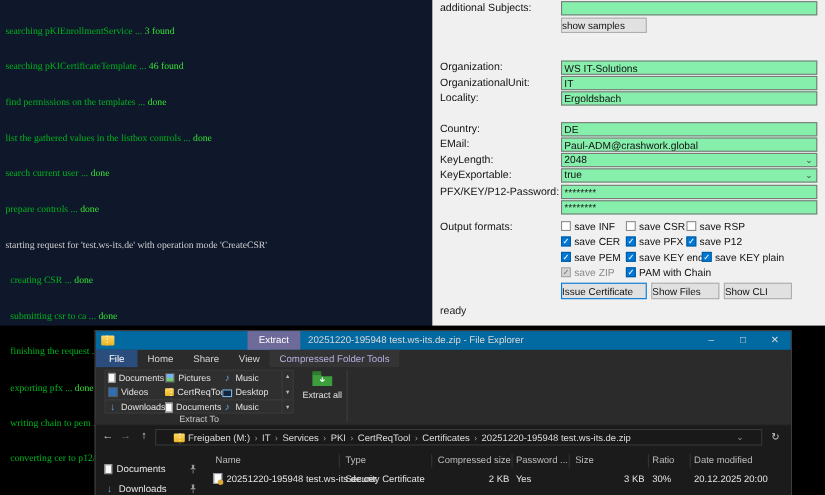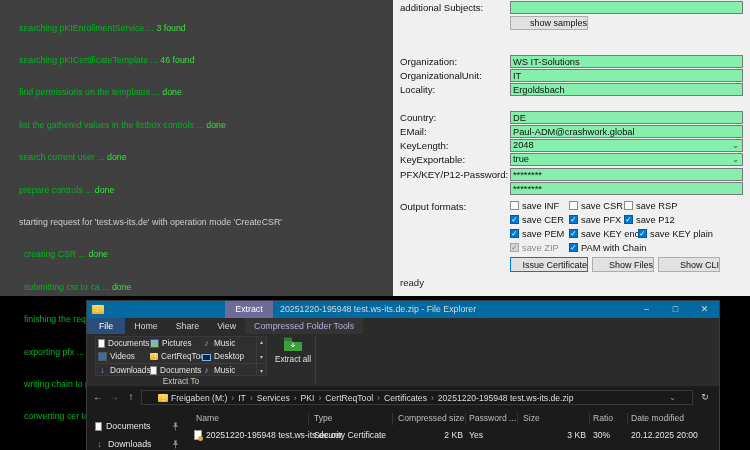--- a/index.html
+++ b/index.html
@@ -1,42 +1,42 @@
 <!DOCTYPE html>
 <html><head>
 <meta charset="utf-8">
 <style>
   *{margin:0;padding:0;box-sizing:border-box}
   html,body{width:750px;height:450px;overflow:hidden;background:#000;font-family:"Liberation Sans",sans-serif}
   .stage{position:relative;width:750px;height:450px;background:#000;overflow:hidden}
 
   
-  .terminal{position:absolute;left:0;top:0;width:393px;height:296px;background:#404040;
-    padding:1px 19px;font-family:Liberation Sans, sans-serif;font-size:8.8px;line-height:10.8px;white-space:pre}
+  .terminal{position:absolute;left:0;top:0;width:393px;height:296px;background:#0f172a;
+    padding:1px 5px;font-family:Liberation Serif, serif;font-size:8.8px;line-height:10.8px;white-space:pre}
   .t-g{color:#00b41e}
   .t-b{color:#35e435}
   .t-w{color:#cfcfcf}
 
   
   .form{position:absolute;left:393px;top:0;width:357px;height:296px;background:#f0f0f0;color:#111;overflow:hidden}
   .frow{position:absolute;left:0;width:100%;height:14px}
   .flabel{position:absolute;left:7px;top:1px;font-size:9.6px;white-space:nowrap}
   .finput{position:absolute;left:117px;top:0;width:233px;height:13px;background:#86efac;border:1px solid #7a7a7a;
     font-size:9.3px;line-height:11px;padding:0 2px;font-family:"Liberation Sans",sans-serif;color:#111}
   input.finput{outline:none}
   .fdrop{padding-right:13px}
   .dropval{display:inline-block;white-space:nowrap;overflow:hidden}
   .droparrow{position:absolute;right:2px;top:1px;width:9px;height:10px;font-size:8px;color:#444;text-align:center;line-height:10px}
   .cbitem{position:absolute;display:flex;align-items:center;gap:3px;height:11px;cursor:default}
   .cbbox{width:9px;height:9px;border:1px solid #8b8b8b;background:#fff;font-size:7.5px;line-height:8px;text-align:center;color:#fff;flex:0 0 9px}
   .cbbox.on{background:#0078d7;border-color:#005a9e}
   .cbbox.dis{background:#d5d5d5;border-color:#a6a6a6;color:#777}
   .cblabel{font-size:9.3px;white-space:nowrap}
   .fbtn{position:absolute;height:15px;background:#e1e1e1;border:1px solid #adadad;font-size:9px;line-height:12px;
-    text-align:right;font-family:"Liberation Sans",sans-serif;color:#111;padding:0}
+    text-align:left;font-family:"Liberation Sans",sans-serif;color:#111;padding:0}
   .fbtn.primary{border-color:#0078d7}
   .fstatus{position:absolute;left:7px;top:277px;font-size:9.6px;color:#222}
 
   
   .explorer{position:absolute;left:86px;top:300px;width:634px;height:150px;background:#2b2b2b;color:#e4e4e4;
     font-size:9px;border:1px solid #3c3c3c;border-bottom:none;overflow:hidden}
   .ex-title{position:absolute;top:0;left:0;right:0;height:17px;background:#0369a1}
   .ex-zip-pos{position:absolute;left:5px;top:4px}
   .ex-ctx{position:absolute;left:138px;top:0;width:48px;height:17px;background:#6e6a99;color:#fff;text-align:center;line-height:17px;font-size:8.8px}
   .ex-titletext{position:absolute;left:193px;top:0;line-height:17px;color:#d8d8d8;font-size:8.8px;white-space:nowrap}

